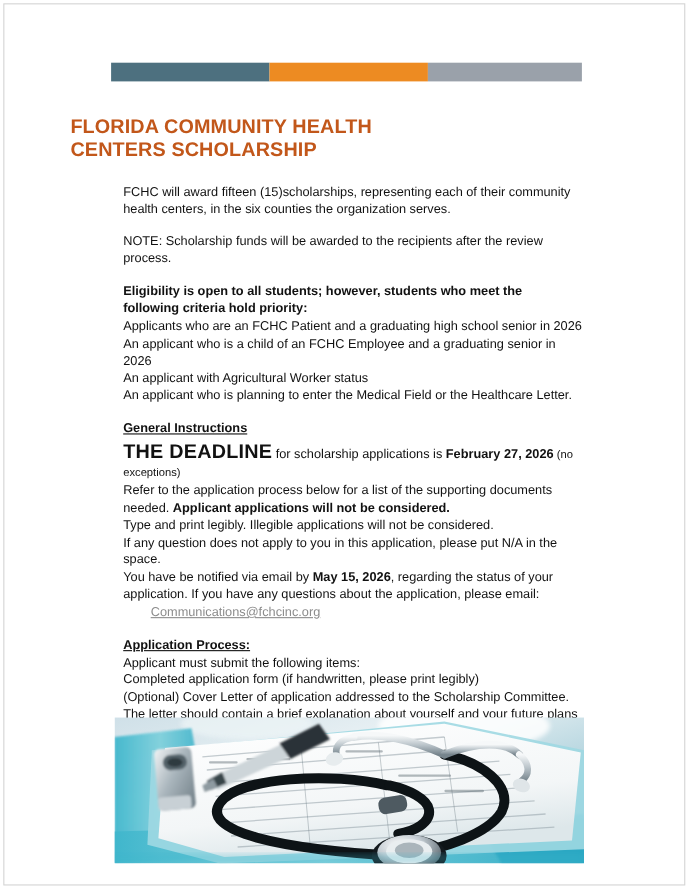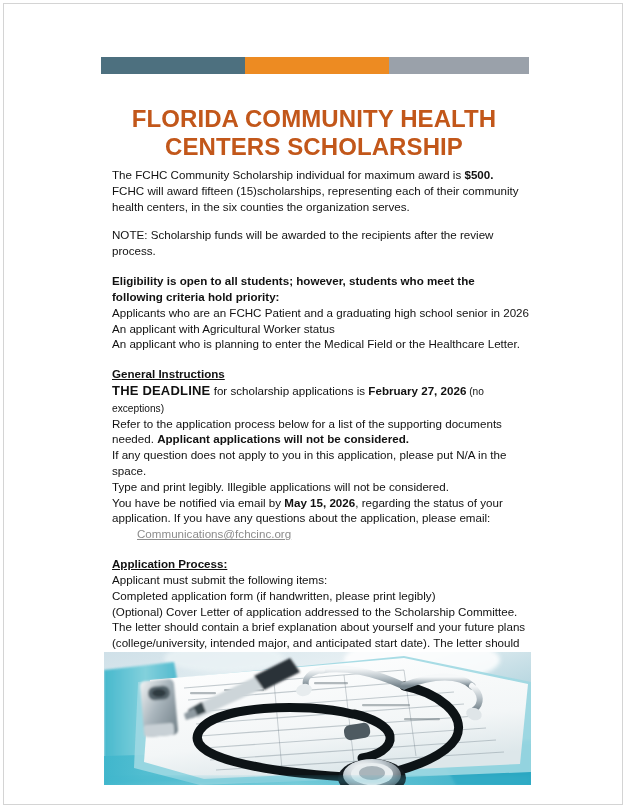--- a/index.html
+++ b/index.html
@@ -40,22 +40,21 @@
   .bar-seg.slate  { width: 144px; }
   .bar-seg.orange { width: 144px; }
   .bar-seg.gray   { width: 140px; }
 
   
   .doc-title {
     position: absolute;
     left: 60px;
     top: 101px;
     width: 500px;
-    text-align: center;
-    font-size: 24px;
+    font-size: 18px;
     font-weight: bold;
     line-height: 1.18;
     letter-spacing: 0.1px;
   }
 
   
   .content {
     position: absolute;
     left: 108px;
     top: 163px;
@@ -67,21 +66,21 @@
   .content p { margin: 0; }
   .blk { margin-bottom: 0; }
   .spacer-sm { height: 13px; }
   .spacer-md { height: 14px; }
 
   .b      { font-weight: bold; }
   .head-u { font-weight: bold; text-decoration: underline; }
   .small  { font-size: 10.2px; }
   .deadline-word {
     font-weight: bold;
-    font-size: 13px;
+    font-size: 18px;
     letter-spacing: 0.2px;
   }
   .mailto {
     color: #8c8c8c;
     text-decoration: underline;
     margin-left: 25px;
   }
   .essay-tag { font-weight: normal; }
 
   
@@ -107,48 +106,48 @@
   </div>
 
   <div class="doc-title" style="color: rgb(194, 87, 26);">
     <div>FLORIDA COMMUNITY HEALTH</div>
     <div>CENTERS SCHOLARSHIP</div>
   </div>
 
   <div class="content">
 
     <div class="blk">
-      <p><span>The FCHC Community Scholarship individual for maximum award is </span><span class="b">$500.</span></p>
       <p>FCHC will award fifteen (15)scholarships, representing each of their community</p>
       <p>health centers, in the six counties the organization serves.</p>
     </div>
 
     <div class="spacer-sm"></div>
 
     <p>NOTE: Scholarship funds will be awarded to the recipients after the review process.</p>
 
     <div class="spacer-md"></div>
 
     <div class="blk">
       <p class="b">Eligibility is open to all students; however, students who meet the</p>
       <p class="b">following criteria hold priority:</p>
       <p>Applicants who are an FCHC Patient and a graduating high school senior in 2026</p>
+      <p>An applicant who is a child of an FCHC Employee and a graduating senior in 2026</p>
       <p>An applicant with Agricultural Worker status</p>
       <p>An applicant who is planning to enter the Medical Field or the Healthcare Letter.</p>
     </div>
 
     <div class="spacer-md"></div>
 
     <div class="blk">
       <p class="head-u">General Instructions</p>
       <p><span class="deadline-word">THE DEADLINE</span><span> for scholarship applications is </span><span class="b">February 27, 2026</span><span class="small"> (no exceptions)</span></p>
       <p>Refer to the application process below for a list of the supporting documents</p>
       <p><span>needed. </span><span class="b">Applicant applications will not be considered.</span></p>
+      <p>Type and print legibly. Illegible applications will not be considered.</p>
       <p>If any question does not apply to you in this application, please put N/A in the space.</p>
-      <p>Type and print legibly. Illegible applications will not be considered.</p>
       <p><span>You have be notified via email by </span><span class="b">May 15, 2026</span><span>, regarding the status of your</span></p>
       <p>application. If you have any questions about the application, please email:</p>
       <p><span class="mailto">Communications@fchcinc.org</span></p>
     </div>
 
     <div class="spacer-md"></div>
 
     <div class="blk">
       <p class="head-u">Application Process:</p>
       <p>Applicant must submit the following items:</p>

